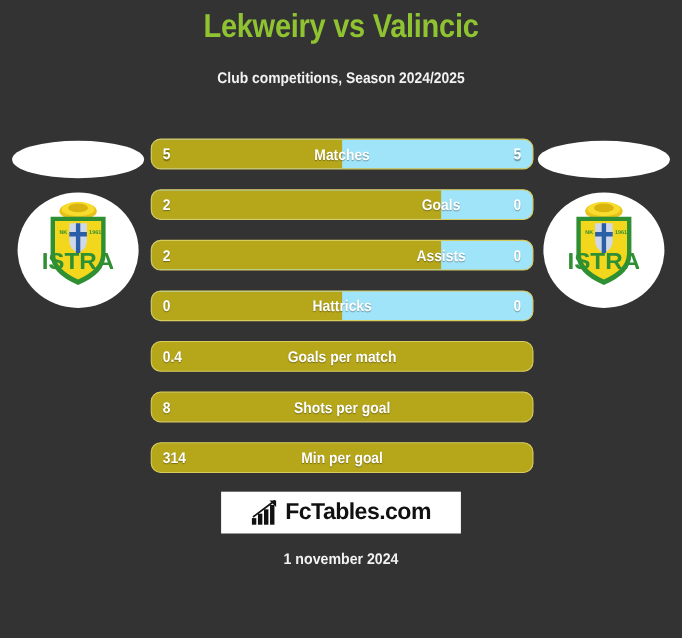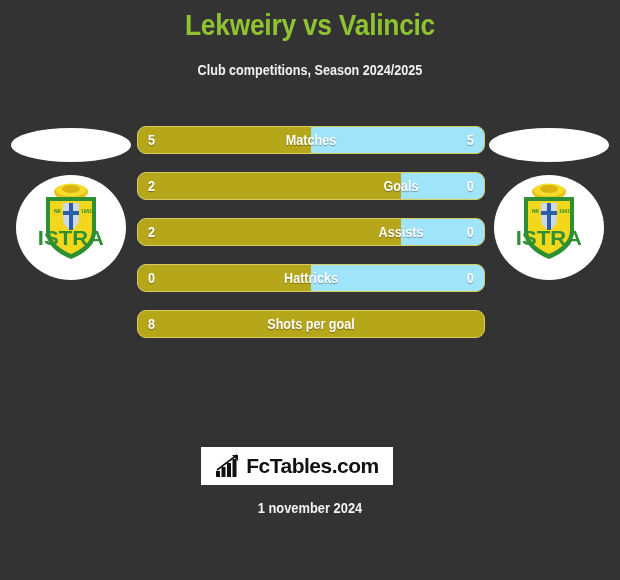--- a/index.html
+++ b/index.html
@@ -91,21 +91,21 @@
     font-size:14px;
     font-weight:bold;
     white-space:nowrap;
     transform:scaleX(0.9);
     text-shadow:0 1px 1px rgba(0,0,0,.35);
   }
 
   
   .logo-box{
     position:absolute;top:447px;left:201px;
-    width:192px;height:38px;
+    width:218px;height:38px;
     background:#ffffff;
     display:flex;align-items:center;justify-content:center;
   }
   .logo-inner{display:flex;align-items:center;gap:5px;}
   .logo-text{
     color:#111111;
     font-size:21px;
     font-weight:bold;
     letter-spacing:-0.5px;
     white-space:nowrap;
@@ -188,22 +188,30 @@
         <span class="label" style="left: 76%; transform: translateX(-50%) scaleX(0.9);">Assists</span>
         <span class="val away">0</span>
       </div>
       <div class="row">
         <div class="fill-home" style="width: 50%;"></div>
         <span class="val home">0</span>
         <span class="label" style="left: 50%; transform: translateX(-50%) scaleX(0.9);">Hattricks</span>
         <span class="val away">0</span>
       </div>
       <div class="row full">
+        <span class="val home">0.4</span>
+        <span class="label" style="left: 50%; transform: translateX(-50%) scaleX(0.9);">Goals per match</span>
+      </div>
+      <div class="row full">
         <span class="val home">8</span>
         <span class="label" style="left: 50%; transform: translateX(-50%) scaleX(0.9);">Shots per goal</span>
+      </div>
+      <div class="row full">
+        <span class="val home">314</span>
+        <span class="label" style="left: 50%; transform: translateX(-50%) scaleX(0.9);">Min per goal</span>
       </div>
     </div>
 
   <div class="logo-box">
     <div class="logo-inner">
       <svg width="26" height="24" viewBox="0 0 26 24">
         <rect x="1" y="17" width="4" height="6" fill="#111111"></rect>
         <rect x="6.5" y="13" width="4" height="10" fill="#111111"></rect>
         <rect x="12" y="9" width="4" height="14" fill="#111111"></rect>
         <rect x="17.5" y="5" width="4" height="18" fill="#111111"></rect>

